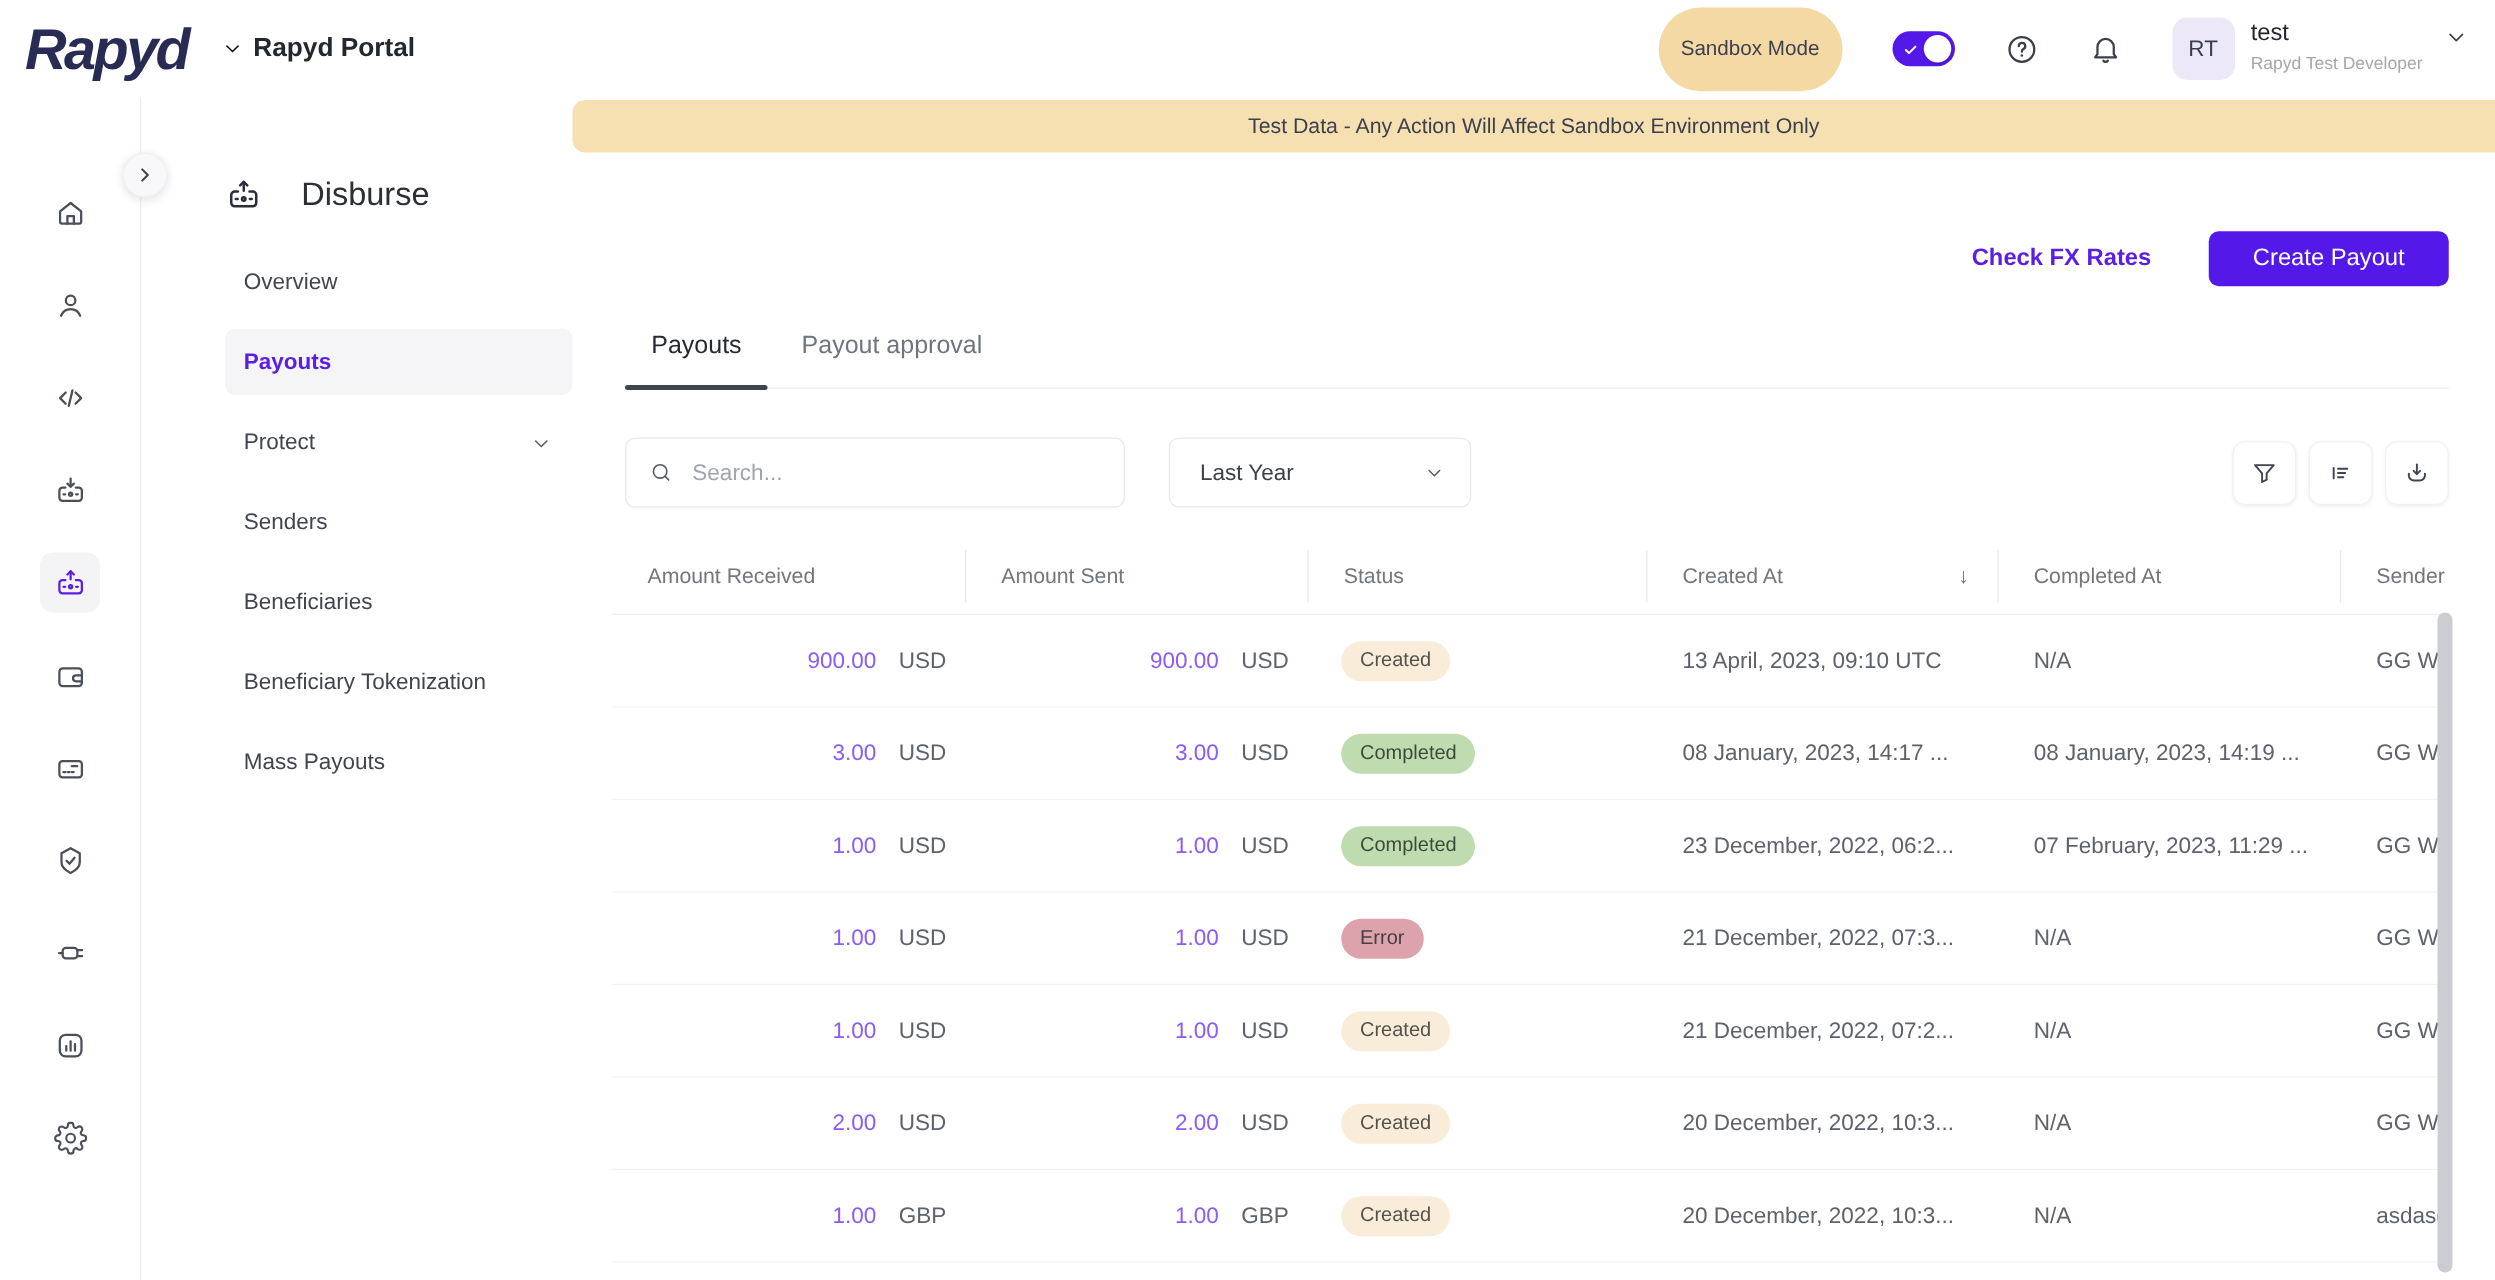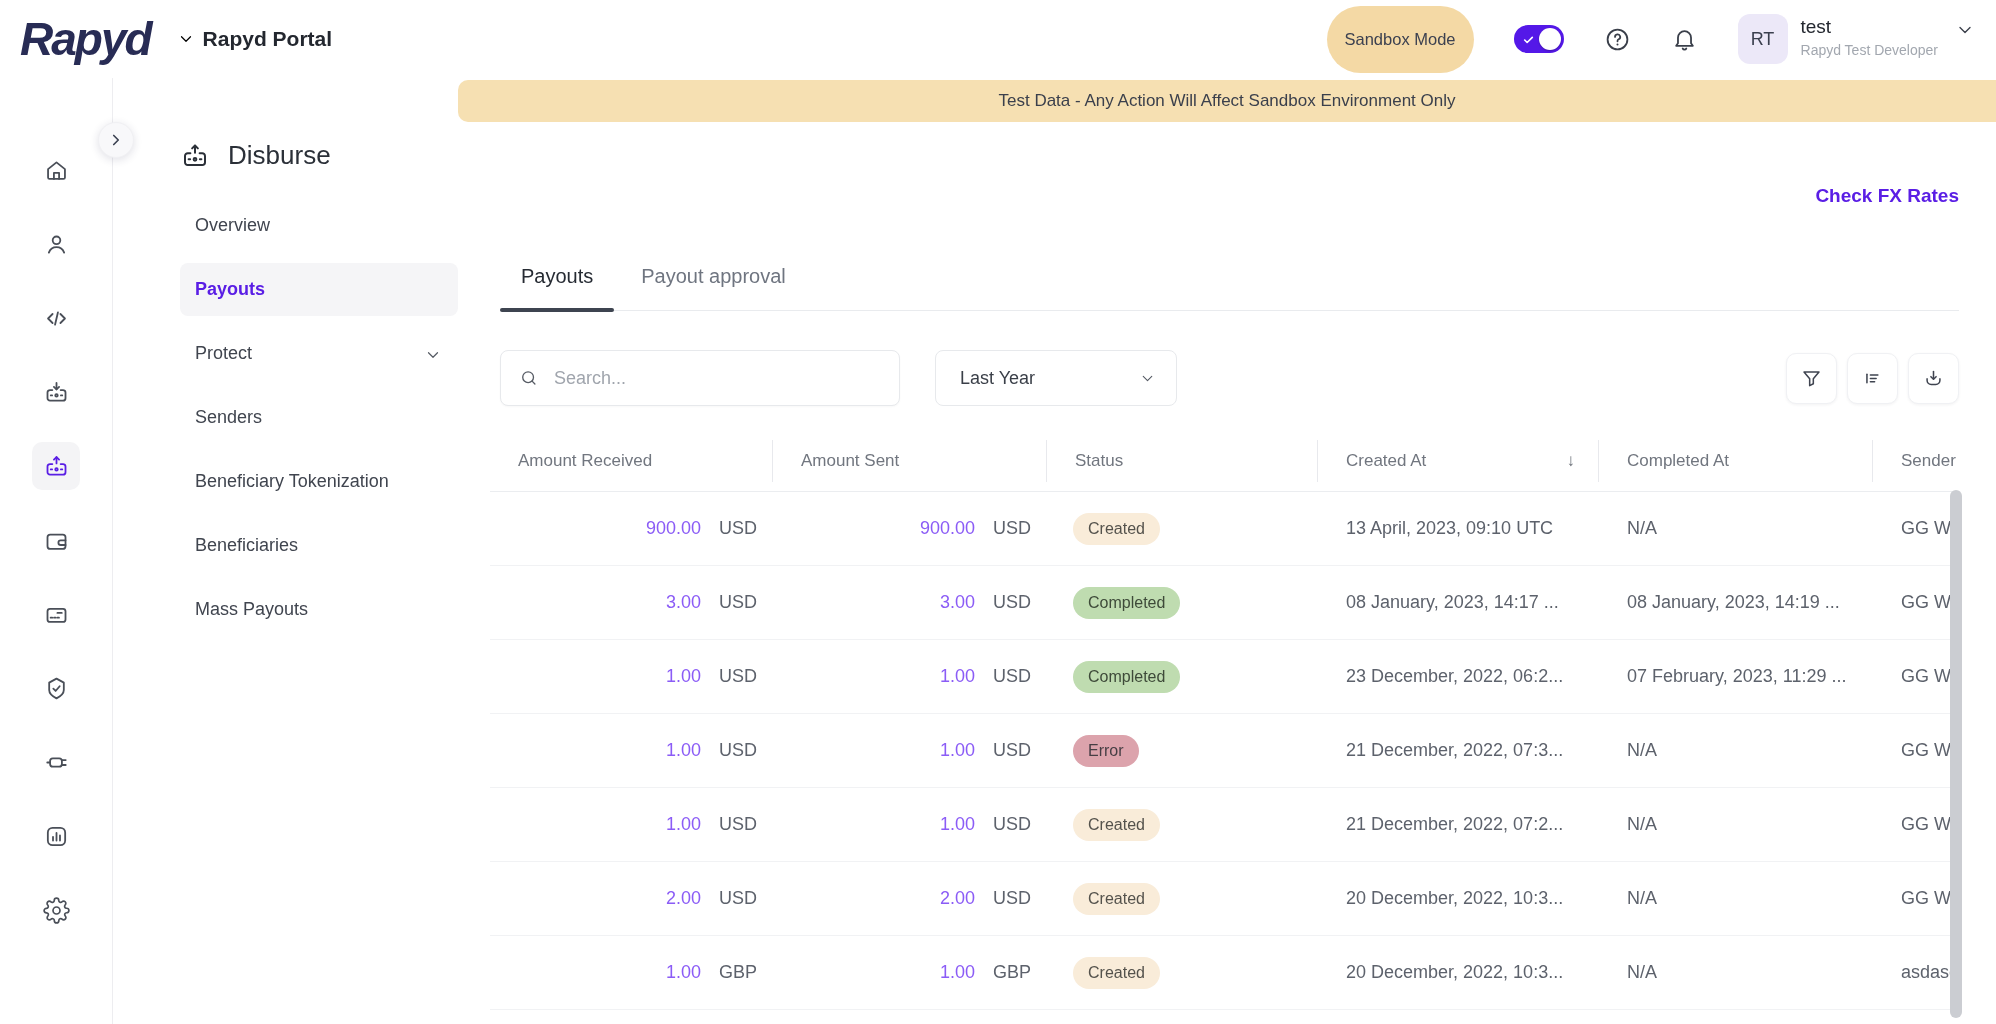--- a/index.html
+++ b/index.html
@@ -37,21 +37,21 @@
   .rail-btn { width:48px; height:48px; border:none; background:none; border-radius:10px;
               display:flex; align-items:center; justify-content:center; cursor:pointer; color:#4a4f58; }
   .rail-btn.active { background:#f4f4f6; color:#5a1ee5; }
   .collapse-btn { position:absolute; left:98px; top:122px; width:36px; height:36px; border-radius:50%;
                   background:#f8f8fa; border:1px solid #f0f0f3; box-shadow:0 2px 8px rgba(40,44,85,.14);
                   display:flex; align-items:center; justify-content:center; cursor:pointer; z-index:8; color:#3a4050; }
 
   
   .sidenav { position:absolute; top:78px; left:114px; width:344px; bottom:0; background:#fff; }
   .sidenav-title { position:absolute; top:62px; left:66px; display:flex; align-items:center;
-                   gap:18px; color:#2b3038; }
+                   gap:31px; color:#2b3038; }
   .sidenav-title .txt { font-size:26px; font-weight:500; }
   .menu { position:absolute; top:121px; left:66px; width:278px; }
   .menu-item { position:relative; height:53px; line-height:53px; border-radius:8px; margin-bottom:11px;
                padding-left:15px; font-size:18px; color:#40454f; cursor:pointer; }
   .menu-item.active { background:#f5f5f7; color:#5a1ee5; font-weight:700; }
   .menu-item svg { position:absolute; right:16px; top:19px; }
 
   
   .main { position:absolute; top:78px; left:458px; right:0; bottom:0; background:#fff; }
   .banner { position:absolute; top:2px; left:0; right:0; height:42px; background:#f6e0b2;
@@ -266,39 +266,40 @@
     <span>Protect</span>
     <svg class="ic" width="18" height="18" viewBox="0 0 24 24" style="color:#565b64">
             <path d="m6 9 6 6 6-6"></path>
           </svg>
   </div>
         <div class="menu-item">
     <span>Senders</span>
     
   </div>
         <div class="menu-item">
+    <span>Beneficiaries</span>
+    
+  </div>
+        <div class="menu-item">
     <span>Beneficiary Tokenization</span>
-    
-  </div>
-        <div class="menu-item">
-    <span>Beneficiaries</span>
     
   </div>
         <div class="menu-item">
     <span>Mass Payouts</span>
     
   </div>
       </div>
   </aside>
 
   <main class="main">
     <div class="banner">Test Data - Any Action Will Affect Sandbox Environment Only</div>
 
     <div class="actions">
       <a class="fx-link">Check FX Rates</a>
+      <button class="create-btn">Create Payout</button>
     </div>
 
     <div class="tabs">
       <div class="tab active">Payouts</div>
       <div class="tab">Payout approval</div>
     </div>
 
     <div class="controls">
       <div class="search-box">
         <svg class="ic" width="22" height="22" viewBox="0 0 24 24" style="color:#565b64">

